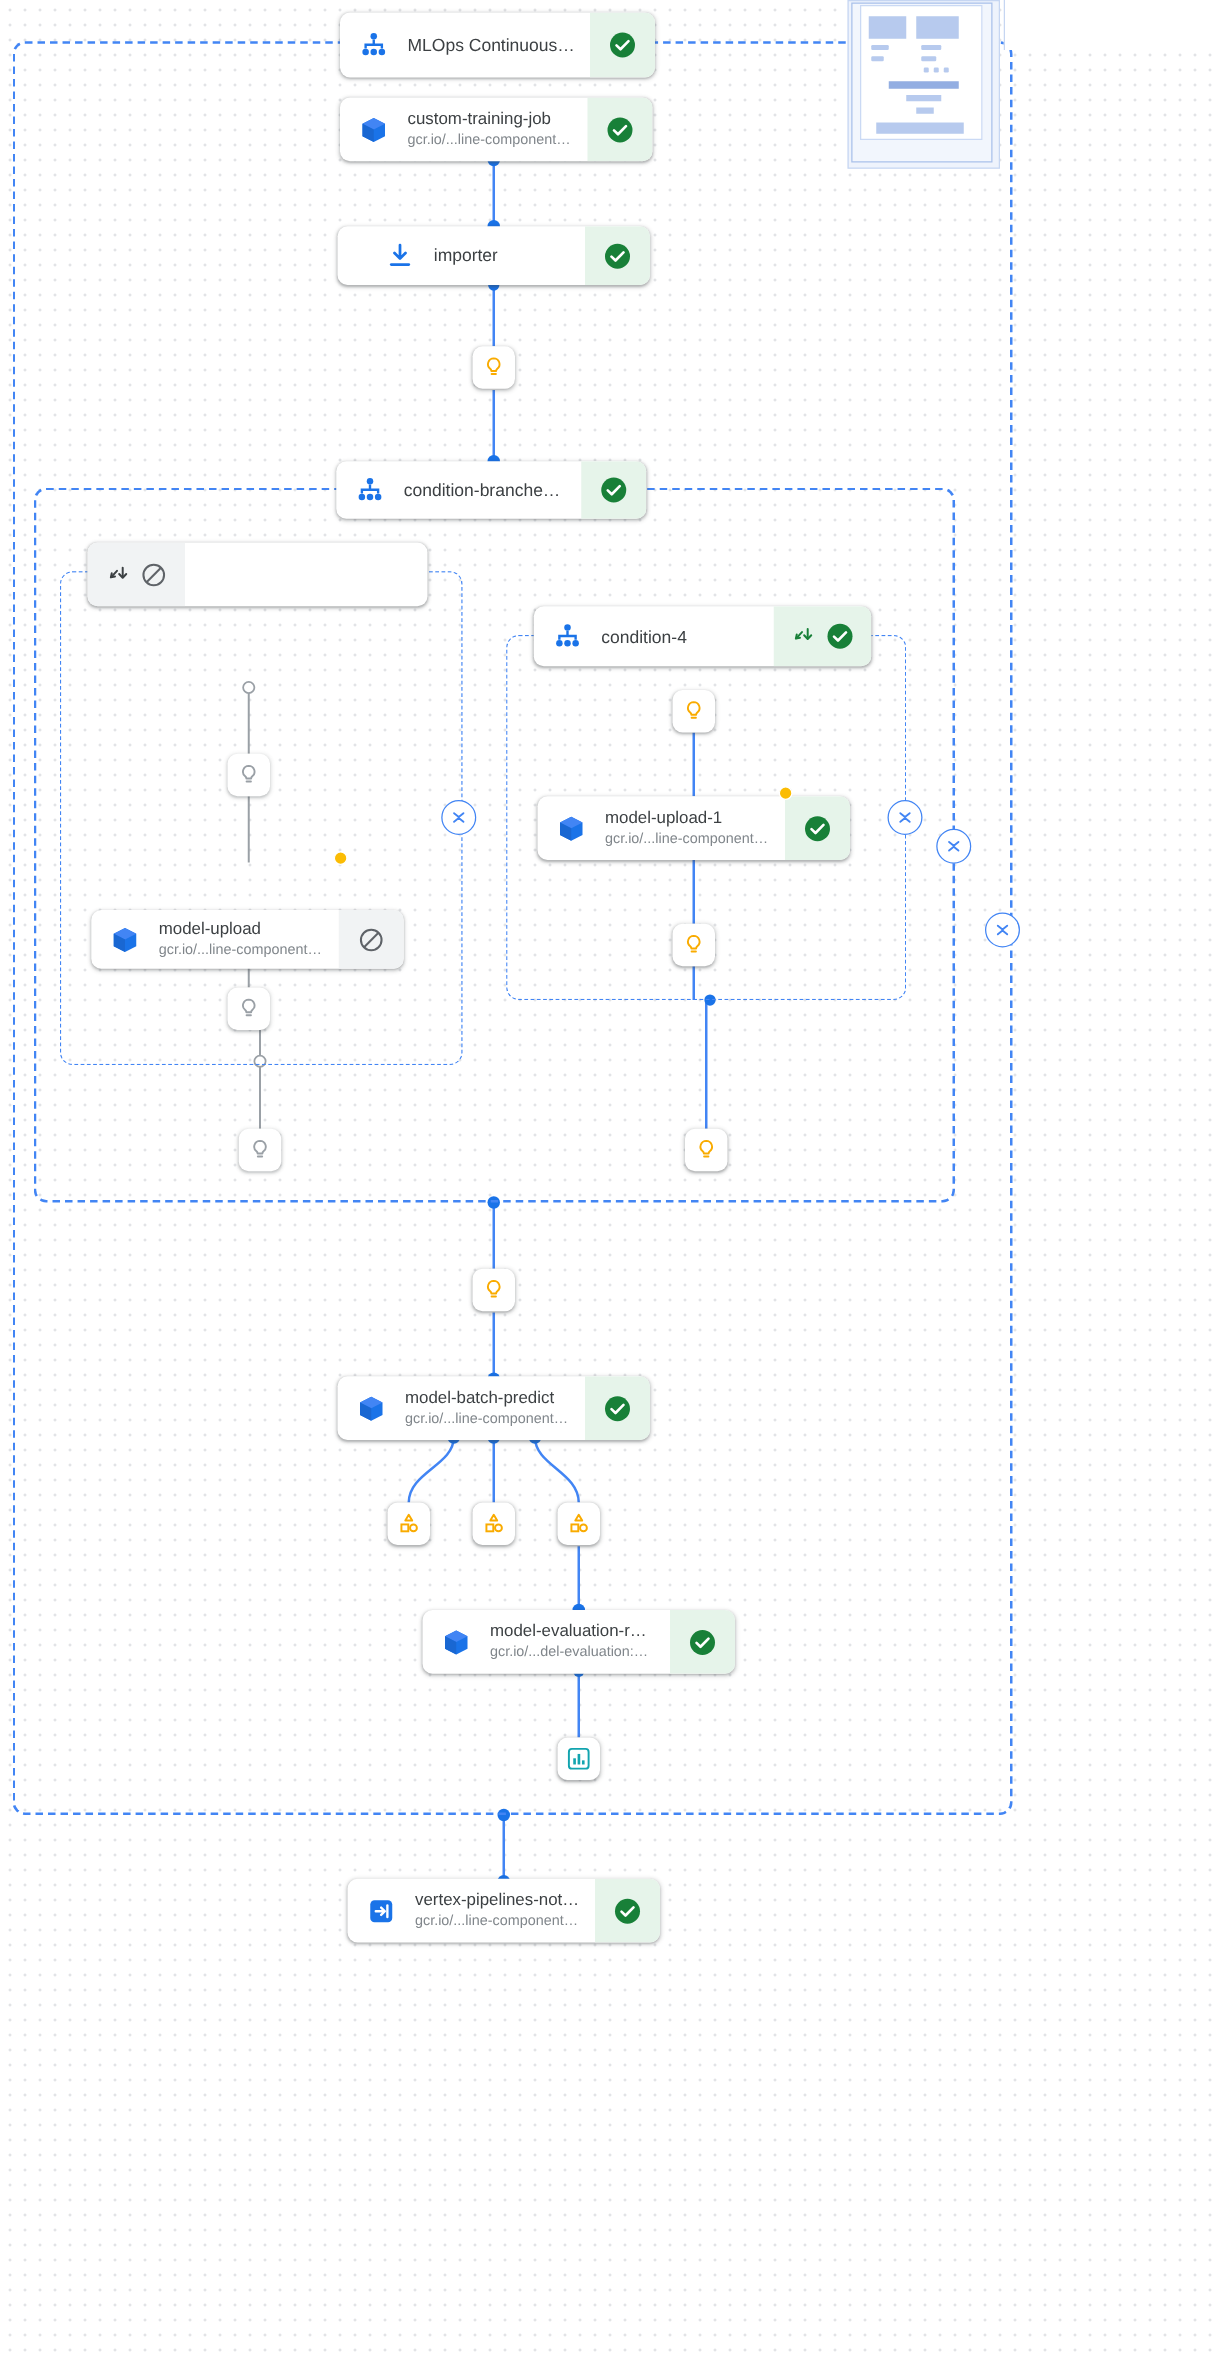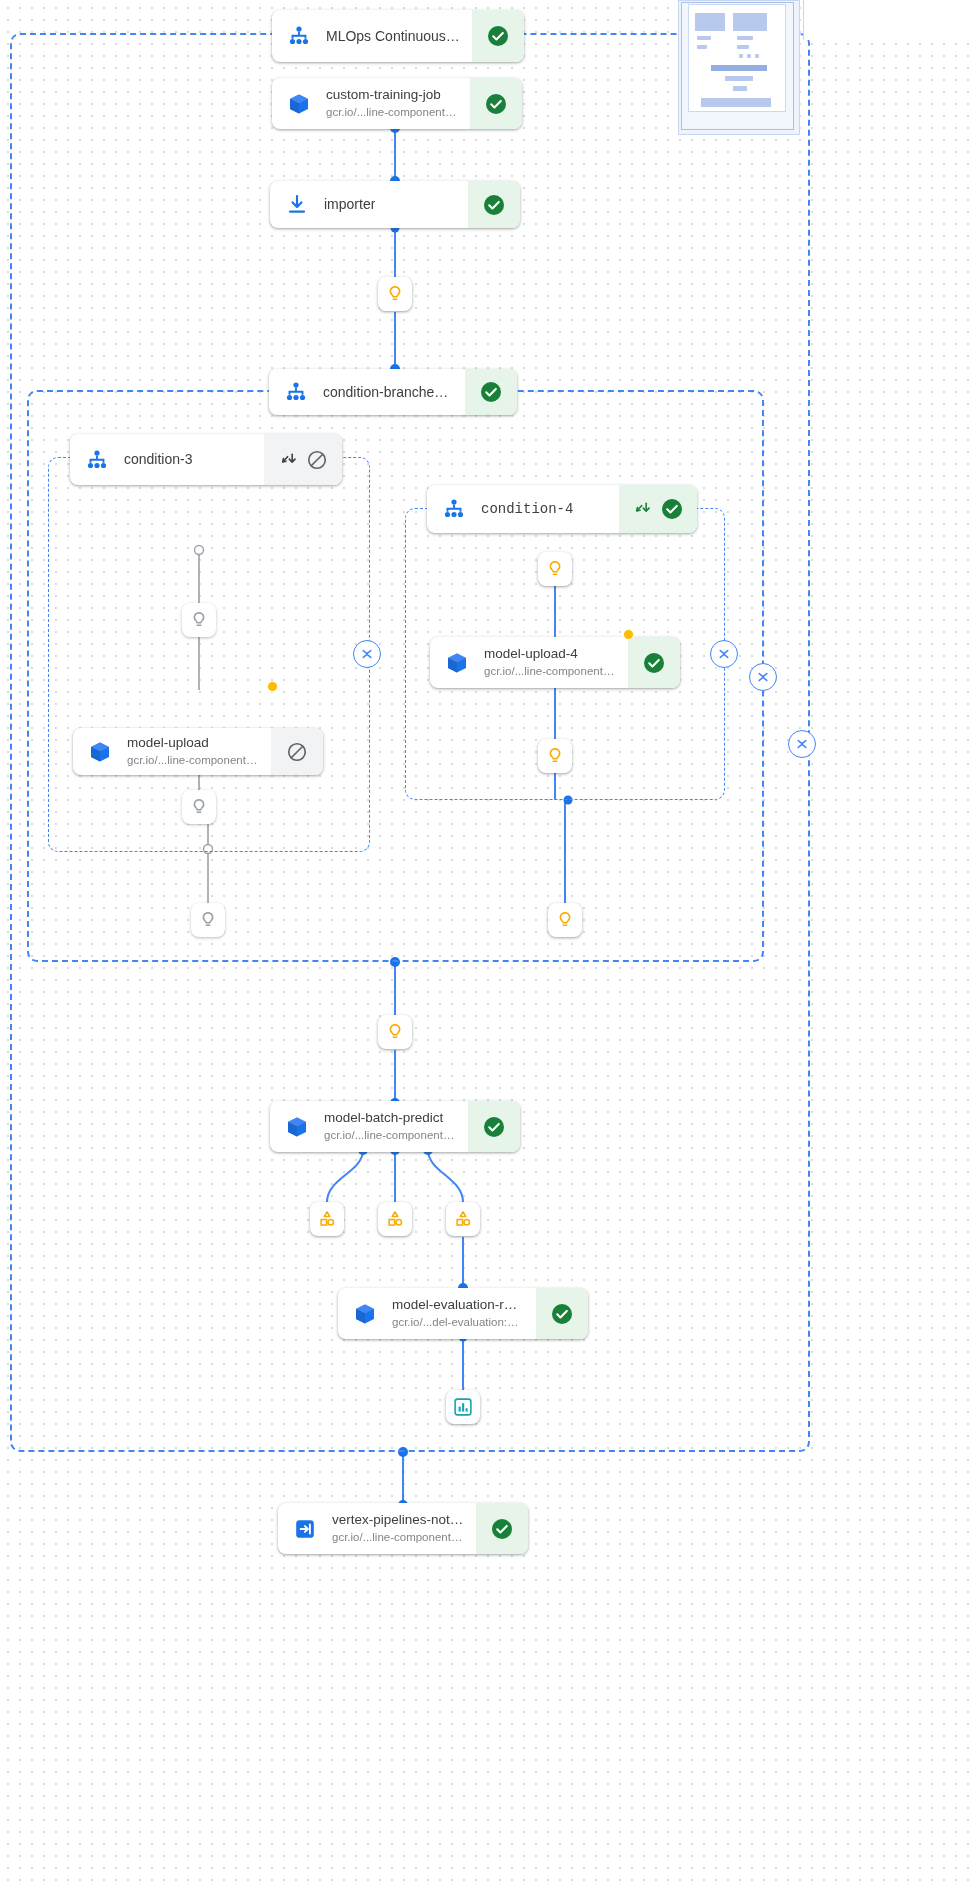--- a/index.html
+++ b/index.html
@@ -245,21 +245,21 @@
       </span>
     </div>
     <div class="status ok">
       <svg width="24" height="24" viewBox="0 0 24 24">
         <circle cx="12" cy="12" r="10" fill="#188038"></circle>
         <path d="M7.2 12.3 L10.4 15.4 L16.8 8.9" stroke="#ffffff" stroke-width="2.1" fill="none" stroke-linecap="round" stroke-linejoin="round"></path>
       </svg>
     </div>
   </div>
 
-  <div class="node" style="left:270px; top:181px; width:250px; height:47px;">
+  <div class="node" style="left:270px; top:181px; width:250px; height:47px;padding-left:23px;">
     <div class="body">
       <span class="icon">
         <svg width="24" height="24" viewBox="0 0 24 24">
           <path d="M12 3 V13.5 M7.6 9.4 L12 13.9 L16.4 9.4" stroke="#1a73e8" stroke-width="2.2" fill="none" stroke-linecap="round" stroke-linejoin="round"></path>
           <path d="M5 18.6 H19" stroke="#1a73e8" stroke-width="2.2" stroke-linecap="round"></path>
         </svg>
       </span>
       <span class="labels">
         <span class="title regular">importer</span>
       </span>
@@ -289,34 +289,20 @@
     </div>
     <div class="status ok">
       <svg width="24" height="24" viewBox="0 0 24 24">
         <circle cx="12" cy="12" r="10" fill="#188038"></circle>
         <path d="M7.2 12.3 L10.4 15.4 L16.8 8.9" stroke="#ffffff" stroke-width="2.1" fill="none" stroke-linecap="round" stroke-linejoin="round"></path>
       </svg>
     </div>
   </div>
 
   <div class="node" style="left:70px; top:434px; width:272px; height:51px;">
-    <div class="body">
-      <span class="icon">
-        <svg width="24" height="24" viewBox="0 0 24 24">
-          <circle cx="12" cy="5" r="2.6" fill="#1a73e8"></circle>
-          <circle cx="5.5" cy="17.5" r="2.6" fill="#1a73e8"></circle>
-          <circle cx="12" cy="17.5" r="2.6" fill="#1a73e8"></circle>
-          <circle cx="18.5" cy="17.5" r="2.6" fill="#1a73e8"></circle>
-          <path d="M5.5 14.8 V11.8 H18.5 V14.8 M12 7.6 V11.8" stroke="#1a73e8" stroke-width="1.9" fill="none"></path>
-        </svg>
-      </span>
-      <span class="labels">
-        <span class="title regular">condition-3</span>
-      </span>
-    </div>
     <div class="status skipped wide">
       <svg width="20" height="20" viewBox="0 0 24 24">
         <path d="M17 5 V13.6" stroke="#3c4043" stroke-width="1.9" fill="none" stroke-linecap="round"></path>
         <path d="M13.6 11 L17 14.6 L20.4 11" stroke="#3c4043" stroke-width="1.9" fill="none" stroke-linecap="round" stroke-linejoin="round"></path>
         <path d="M11.5 8 L6.2 13.8" stroke="#3c4043" stroke-width="1.9" fill="none" stroke-linecap="round"></path>
         <path d="M9.6 13.4 L5.6 14.3 L6.5 10.3" stroke="#3c4043" stroke-width="1.9" fill="none" stroke-linecap="round" stroke-linejoin="round"></path>
       </svg>
       <svg width="22" height="22" viewBox="0 0 24 24">
         <circle cx="12" cy="12" r="9" stroke="#5f6368" stroke-width="1.8" fill="none"></circle>
         <line x1="5.7" y1="18.3" x2="18.3" y2="5.7" stroke="#5f6368" stroke-width="1.8"></line>
@@ -341,21 +327,21 @@
     </div>
     <div class="status skipped">
       <svg width="22" height="22" viewBox="0 0 24 24">
         <circle cx="12" cy="12" r="9" stroke="#5f6368" stroke-width="1.8" fill="none"></circle>
         <line x1="5.7" y1="18.3" x2="18.3" y2="5.7" stroke="#5f6368" stroke-width="1.8"></line>
       </svg>
     </div>
   </div>
   <div class="orange-dot" style="left:267px; top:681px;"></div>
 
-  <div class="node" style="left:427px; top:485px; width:270px; height:48px;font-family:Liberation Mono, monospace;">
+  <div class="node" style="left:427px; top:485px; width:270px; height:48px;">
     <div class="body">
       <span class="icon">
         <svg width="24" height="24" viewBox="0 0 24 24">
           <circle cx="12" cy="5" r="2.6" fill="#1a73e8"></circle>
           <circle cx="5.5" cy="17.5" r="2.6" fill="#1a73e8"></circle>
           <circle cx="12" cy="17.5" r="2.6" fill="#1a73e8"></circle>
           <circle cx="18.5" cy="17.5" r="2.6" fill="#1a73e8"></circle>
           <path d="M5.5 14.8 V11.8 H18.5 V14.8 M12 7.6 V11.8" stroke="#1a73e8" stroke-width="1.9" fill="none"></path>
         </svg>
       </span>
@@ -380,21 +366,21 @@
   <div class="node" style="left:430px; top:637px; width:250px; height:51px;">
     <div class="body">
       <span class="icon">
         <svg width="24" height="24" viewBox="0 0 24 24">
           <path d="M12 2.4 L21 7 V17 L12 21.6 L3 17 V7 Z" fill="#1a73e8"></path>
           <path d="M12 2.4 L21 7 L12 11.6 L3 7 Z" fill="#4285f4"></path>
           <path d="M12 11.6 L12 21.6 L3 17 V7 Z" fill="#1967d2"></path>
         </svg>
       </span>
       <span class="labels">
-        <span class="title">model-upload-4</span>
+        <span class="title">model-upload-1</span>
         <span class="subtitle">gcr.io/...line-components:2.6.0</span>
       </span>
     </div>
     <div class="status ok">
       <svg width="24" height="24" viewBox="0 0 24 24">
         <circle cx="12" cy="12" r="10" fill="#188038"></circle>
         <path d="M7.2 12.3 L10.4 15.4 L16.8 8.9" stroke="#ffffff" stroke-width="2.1" fill="none" stroke-linecap="round" stroke-linejoin="round"></path>
       </svg>
     </div>
   </div>

